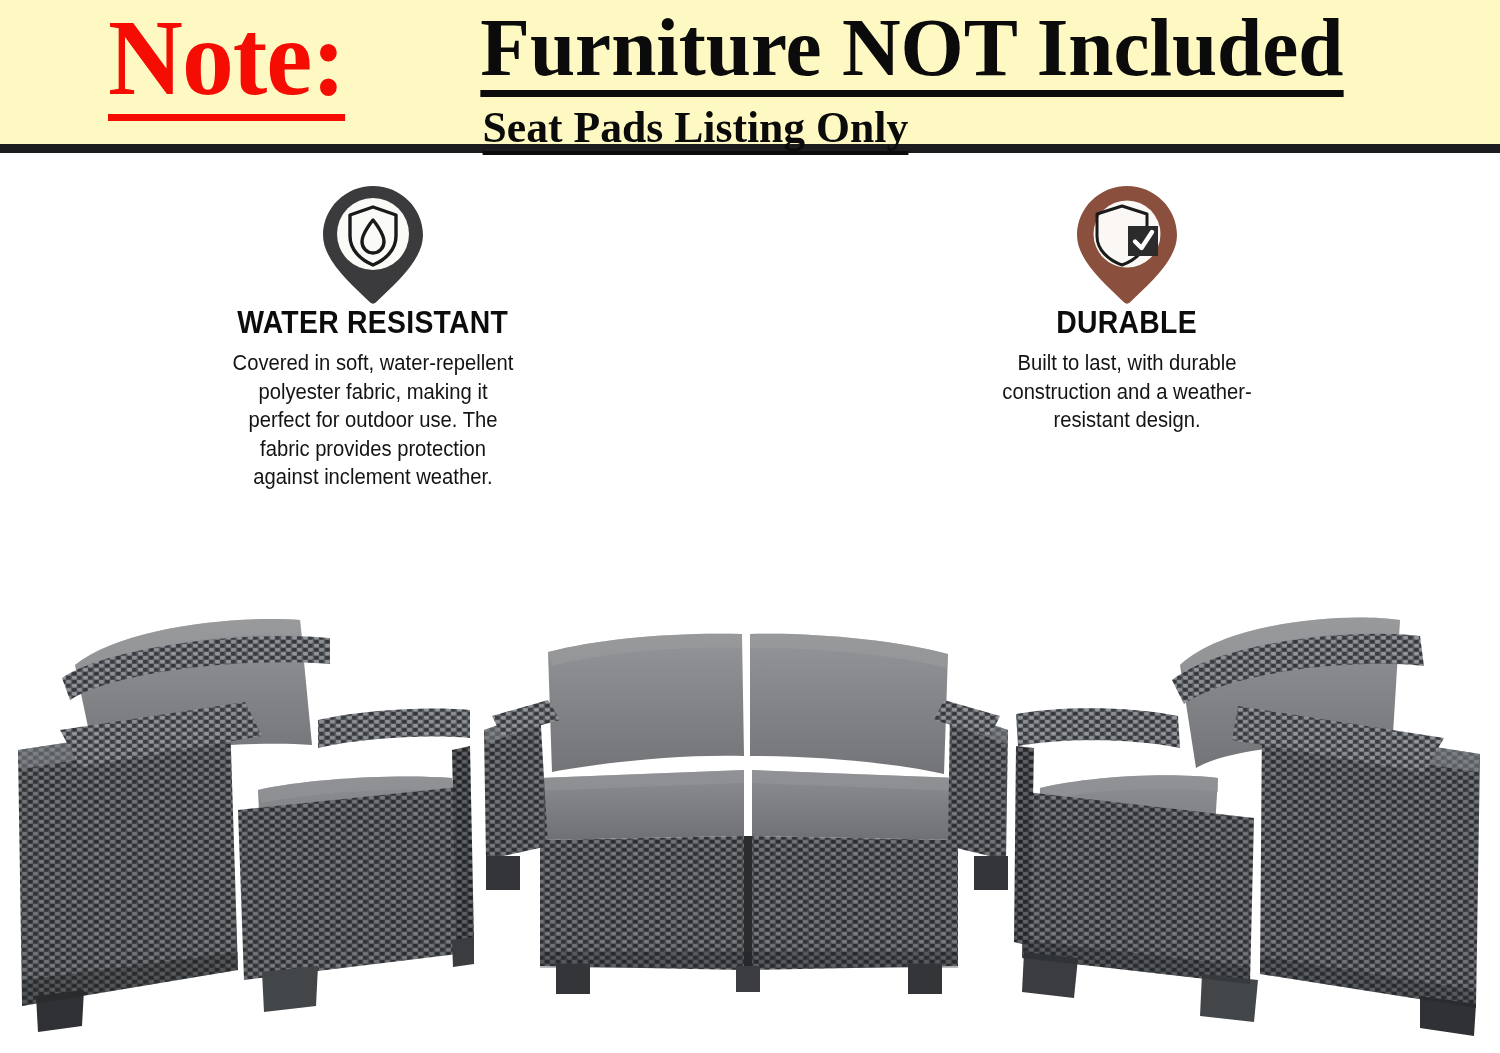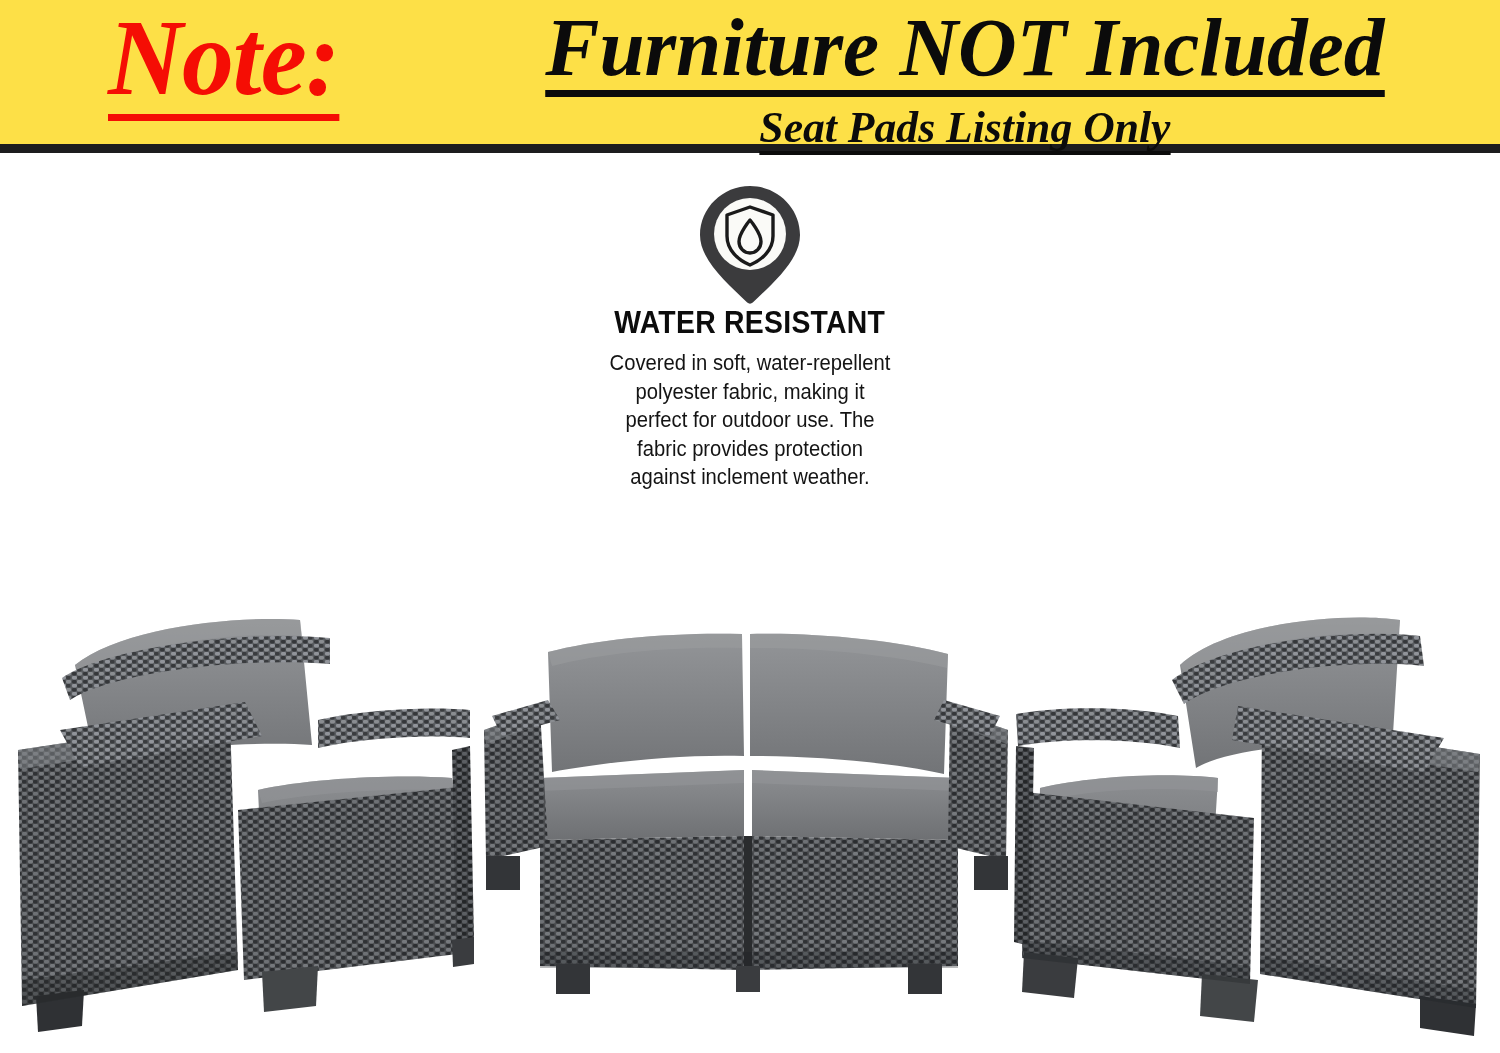--- a/index.html
+++ b/index.html
@@ -6,40 +6,38 @@
   html,body{ background:#fff; }
   body{
     width:1500px; height:1053px;
     font-family:"Liberation Sans", sans-serif;
     overflow:hidden; position:relative;
   }
 
   
   .banner{
     position:absolute; left:0; top:0; width:1500px; height:153px;
-    background:#fde047;
+    background:#fef9c3;
     border-bottom:9px solid #1C1C1E;
-    font-style:italic;
   }
   .banner-row{
     position:absolute; left:0; top:0; width:1500px; height:144px;
     display:flex; align-items:flex-start; justify-content:flex-start;
   }
   .note-word{
     position:absolute; left:108px; top:4px;
     font-family:"Liberation Serif", serif;
     font-weight:bold; font-size:108px; line-height:1.0;
     color:#F50D04; letter-spacing:-1px;
     border-bottom:7px solid #F50D04;
     padding-bottom:2px;
     transform:scaleX(0.96); transform-origin:left top;
   }
   .headline-block{
-    position:absolute; left:500px; top:6px; width:930px;
-    text-align:center;
+    position:absolute; left:476px; top:6px; width:930px;
   }
   .headline-main{
     display:inline-block;
     font-family:"Liberation Serif", serif;
     font-weight:bold; font-size:82px; line-height:1.02;
     color:#0B0B0B; letter-spacing:0px; white-space:nowrap;
     border-bottom:7px solid #0B0B0B;
     transform:scaleX(0.99); transform-origin:center top;
   }
   .headline-sub{
@@ -114,20 +112,33 @@
         <path d="M53 23 L76 31 L76 52 C76 66 65 76 53 81 C41 76 30 66 30 52 L30 31 Z" fill="none" stroke="#1A1A1A" stroke-width="3.4" stroke-linejoin="round"></path>
         <path d="M53 36 C53 36 42 49 42 57.5 C42 64 46.9 69 53 69 C59.1 69 64 64 64 57.5 C64 49 53 36 53 36 Z" fill="none" stroke="#1A1A1A" stroke-width="3.4" stroke-linejoin="round"></path>
       </svg>
     </div>
     <div class="feat-title">WATER RESISTANT</div>
     <div class="feat-body">Covered in soft, water-repellent polyester fabric, making it perfect for outdoor use. The fabric provides protection against inclement weather.</div>
   </div>
 
 
 
+  <div class="feature f4">
+    <div class="pin-wrap">
+      <svg class="pin" width="106" height="122" viewBox="0 0 106 122">
+        <path d="M53 2 C25.5 2 3 24 3 51 C3 76 30 99 50.2 118.6 C51.8 120.1 54.2 120.1 55.8 118.6 C76 99 103 76 103 51 C103 24 80.5 2 53 2 Z" fill="#8A4F3D"></path>
+        <circle cx="53" cy="50" r="33.5" fill="#FAF7F5"></circle>
+        <path d="M48 22 L73 30 L73 52 C73 66 61.5 76 48 81 C34.5 76 23 66 23 52 L23 30 Z" fill="none" stroke="#1A1A1A" stroke-width="3" stroke-linejoin="round"></path>
+        <rect x="54" y="42" width="30" height="30" fill="#2B2B2B"></rect>
+        <path d="M61 57.5 L67.5 64 L78 48" fill="none" stroke="#FFFFFF" stroke-width="4.4" stroke-linecap="round" stroke-linejoin="round"></path>
+      </svg>
+    </div>
+    <div class="feat-title">DURABLE</div>
+    <div class="feat-body">Built to last, with durable construction and a weather-resistant design.</div>
+  </div>
 
 </div>
 
 <div class="photo">
   <svg width="1500" height="493" viewBox="0 0 1500 493">
     <defs>
       <pattern id="wv" width="11" height="8" patternUnits="userSpaceOnUse">
         <rect width="11" height="8" fill="#4C4E51"></rect>
         <rect x="0" y="0" width="5" height="3.4" rx="1.4" fill="#6E7175"></rect>
         <rect x="6" y="4" width="5" height="3.4" rx="1.4" fill="#76797D"></rect>

